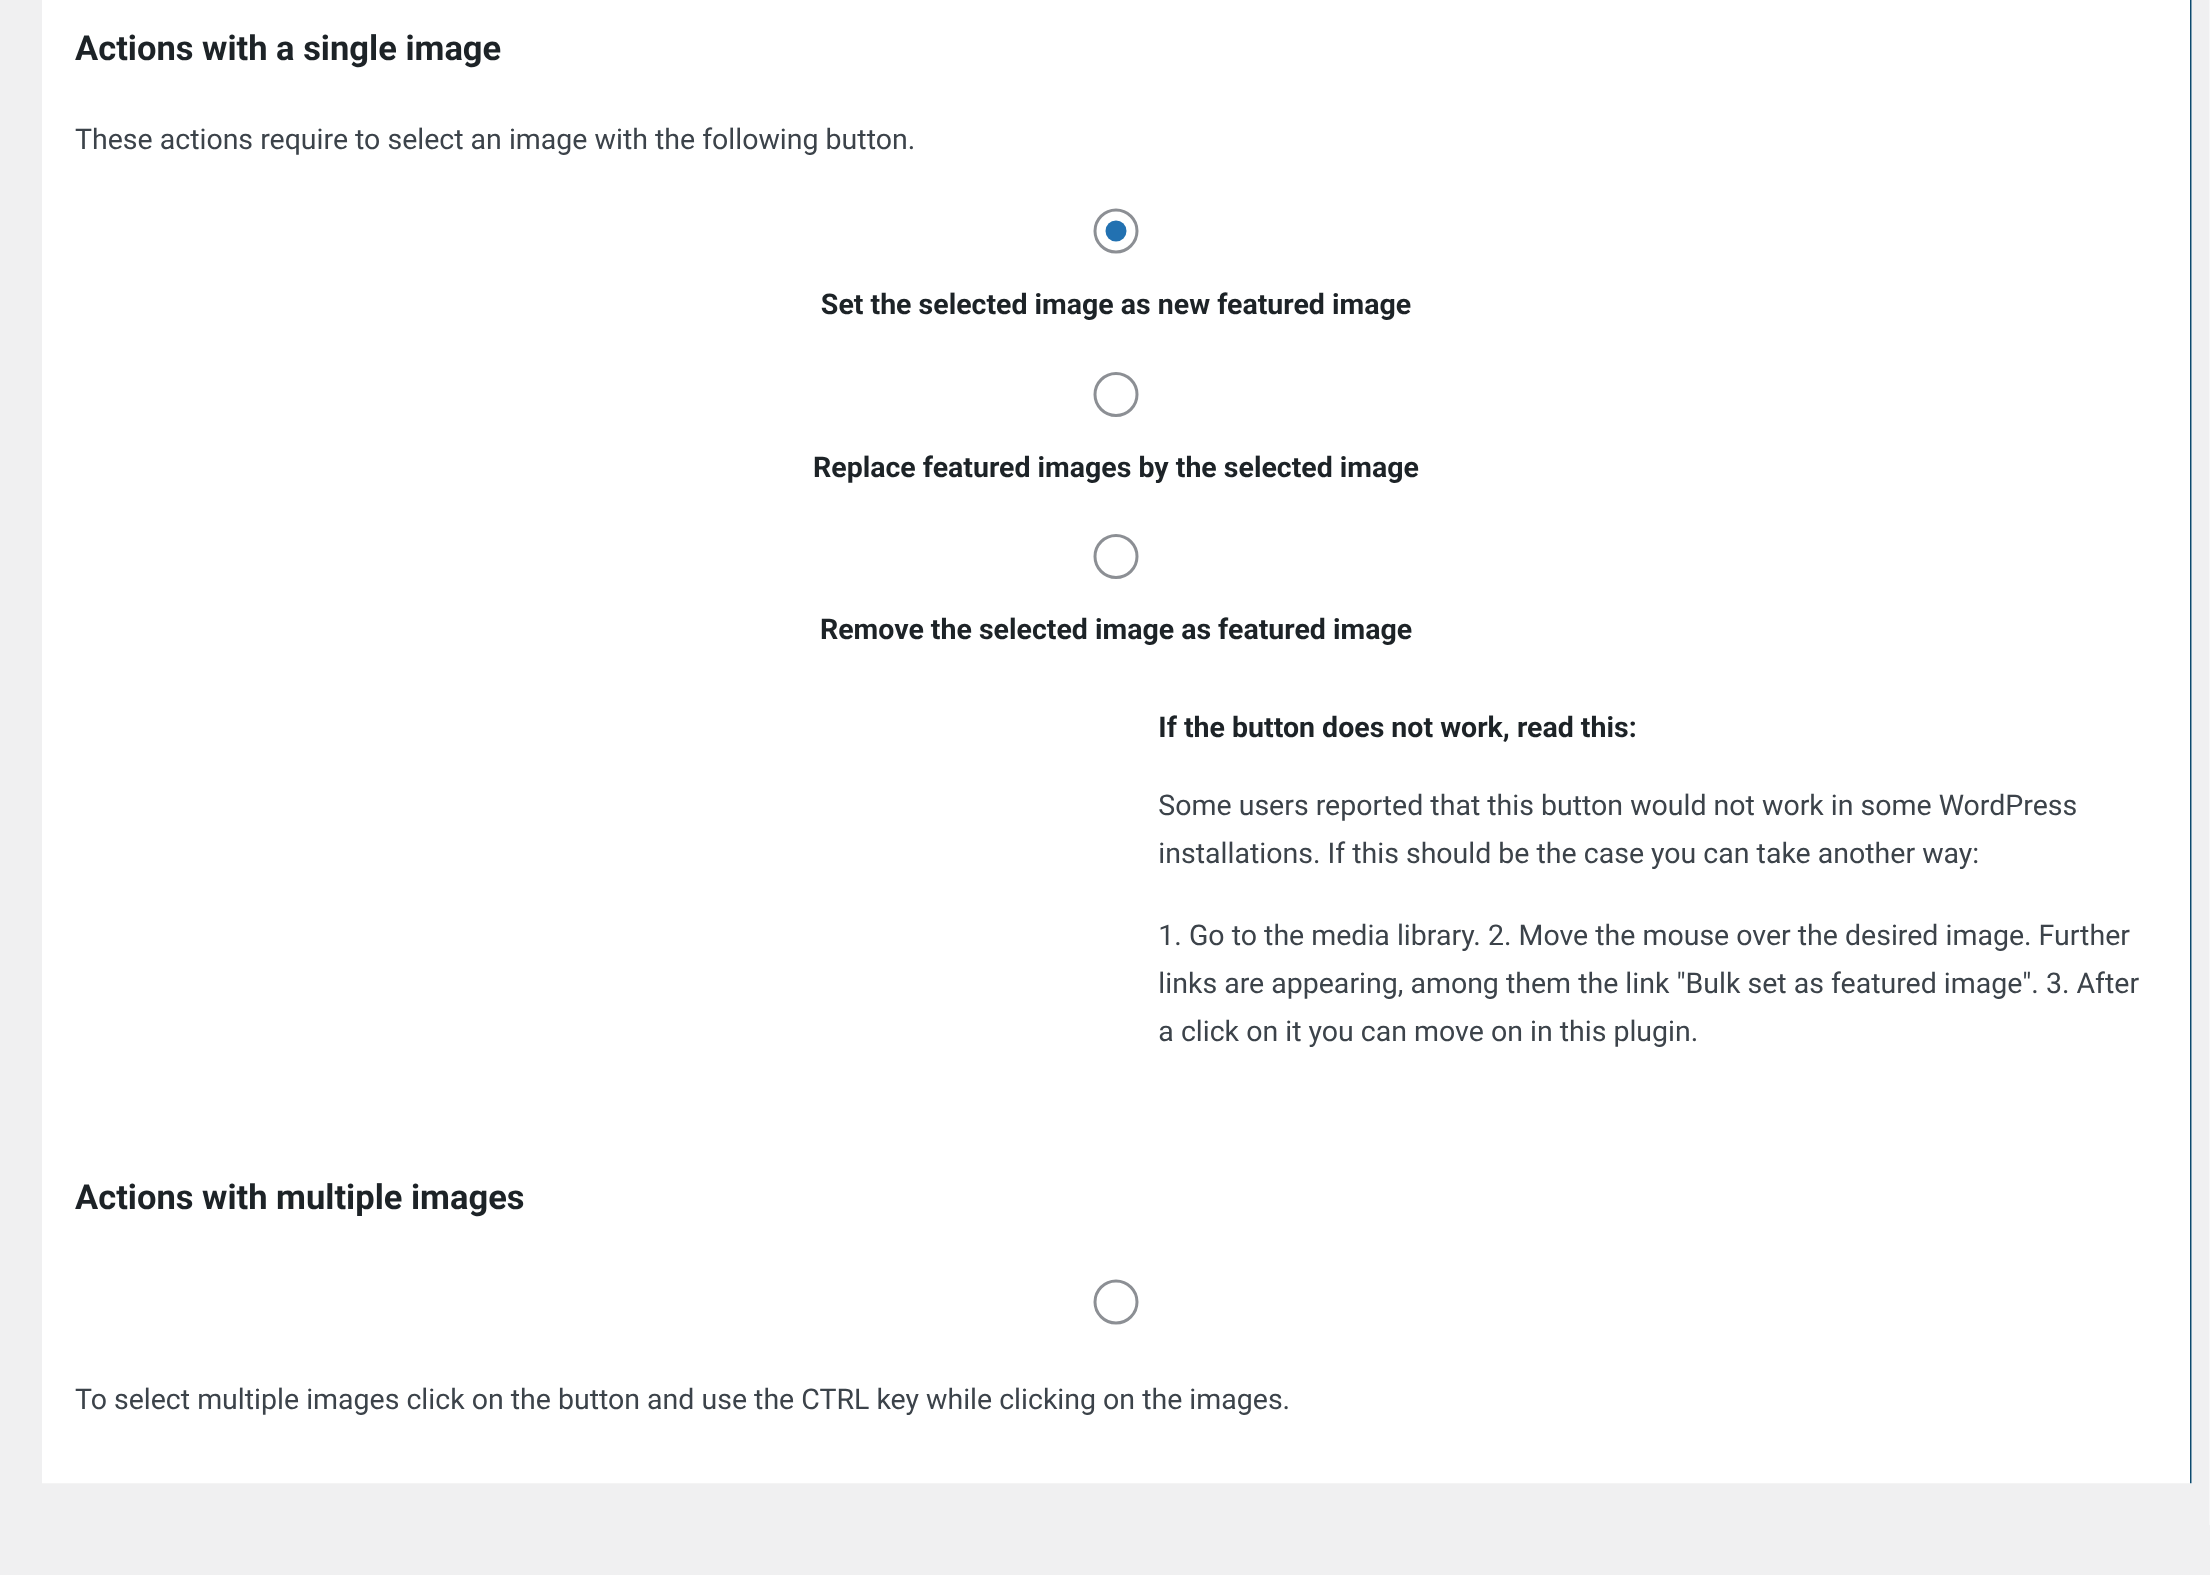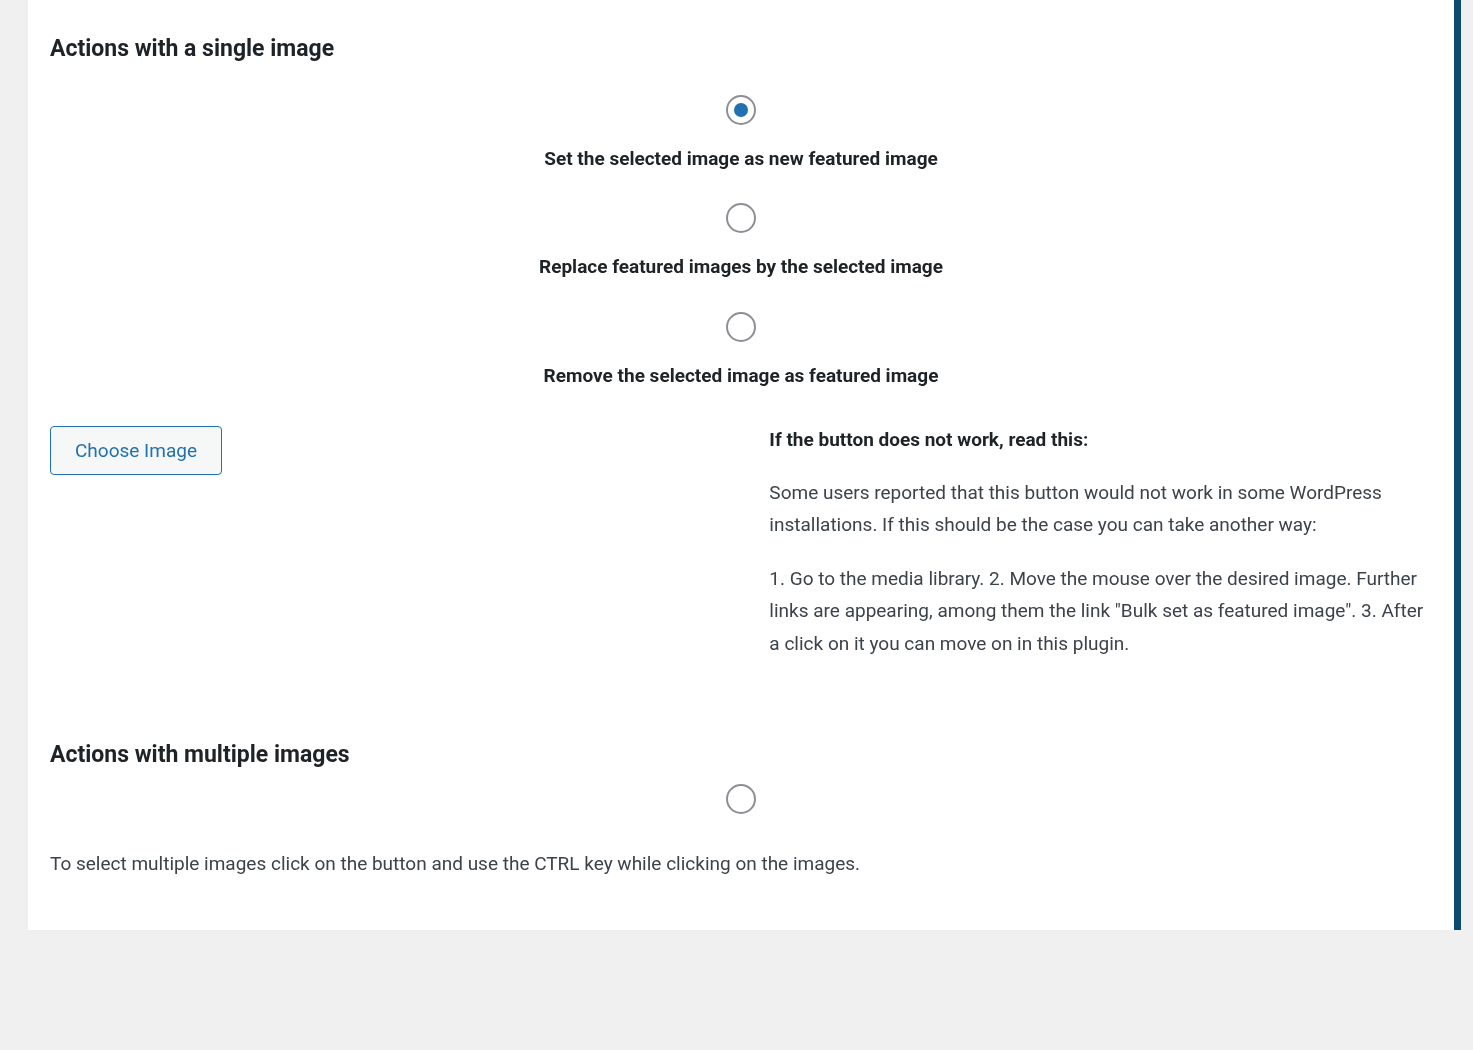--- a/index.html
+++ b/index.html
@@ -11,34 +11,34 @@
       font-family: -apple-system, BlinkMacSystemFont, "Segoe UI", Roboto, "Helvetica Neue", Arial, sans-serif;
       background: #f0f0f1;
       color: #1d2327;
       font-size: 18px;
       line-height: 1.5;
     }
     .panel {
       background: #ffffff;
       margin-left: 28px;
       margin-right: 12px;
-      padding: 20px 22px 42px 22px;
-      border-right: 7px solid #0c4a6e;
+      padding: 4px 22px 42px 22px;
+      border-right: 1px solid #0c4a6e;
       min-height: 930px;
     }
     h2.section-title {
       font-size: 23px;
       font-weight: 700;
       color: #1d2327;
       margin-top: 12px;
       margin-bottom: 28px;
     }
     h2.section-title.second {
       margin-top: 56px;
-      margin-bottom: 12px;
+      margin-bottom: 36px;
     }
     p.description {
       font-size: 19px;
       color: #3c434a;
       margin-bottom: 32px;
     }
     .radio-group {
       display: flex;
       flex-direction: column;
       gap: 30px;
@@ -126,39 +126,39 @@
       margin-top: 16px;
     }
   </style>
 </head>
 <body>
 
 <div class="panel">
 
   <h2 class="section-title">Actions with a single image</h2>
 
+  <p class="description">These actions require to select an image with the following button.</p>
 
   <div class="radio-group">
     <label class="radio-item">
       <span class="radio-circle selected"></span>
       <span class="radio-label">Set the selected image as new featured image</span>
     </label>
     <label class="radio-item">
       <span class="radio-circle"></span>
       <span class="radio-label">Replace featured images by the selected image</span>
     </label>
     <label class="radio-item">
       <span class="radio-circle"></span>
       <span class="radio-label">Remove the selected image as featured image</span>
     </label>
   </div>
 
   <div class="two-col">
     <div class="col-left">
-      <button class="choose-btn">Choose Image</button>
     </div>
     <div class="col-right">
       <p class="info-heading">If the button does not work, read this:</p>
       <p class="info-para">Some users reported that this button would not work in some WordPress installations. If this should be the case you can take another way:</p>
       <p class="info-para">1. Go to the media library. 2. Move the mouse over the desired image. Further links are appearing, among them the link "Bulk set as featured image". 3. After a click on it you can move on in this plugin.</p>
     </div>
   </div>
 
   <h2 class="section-title second">Actions with multiple images</h2>
 

